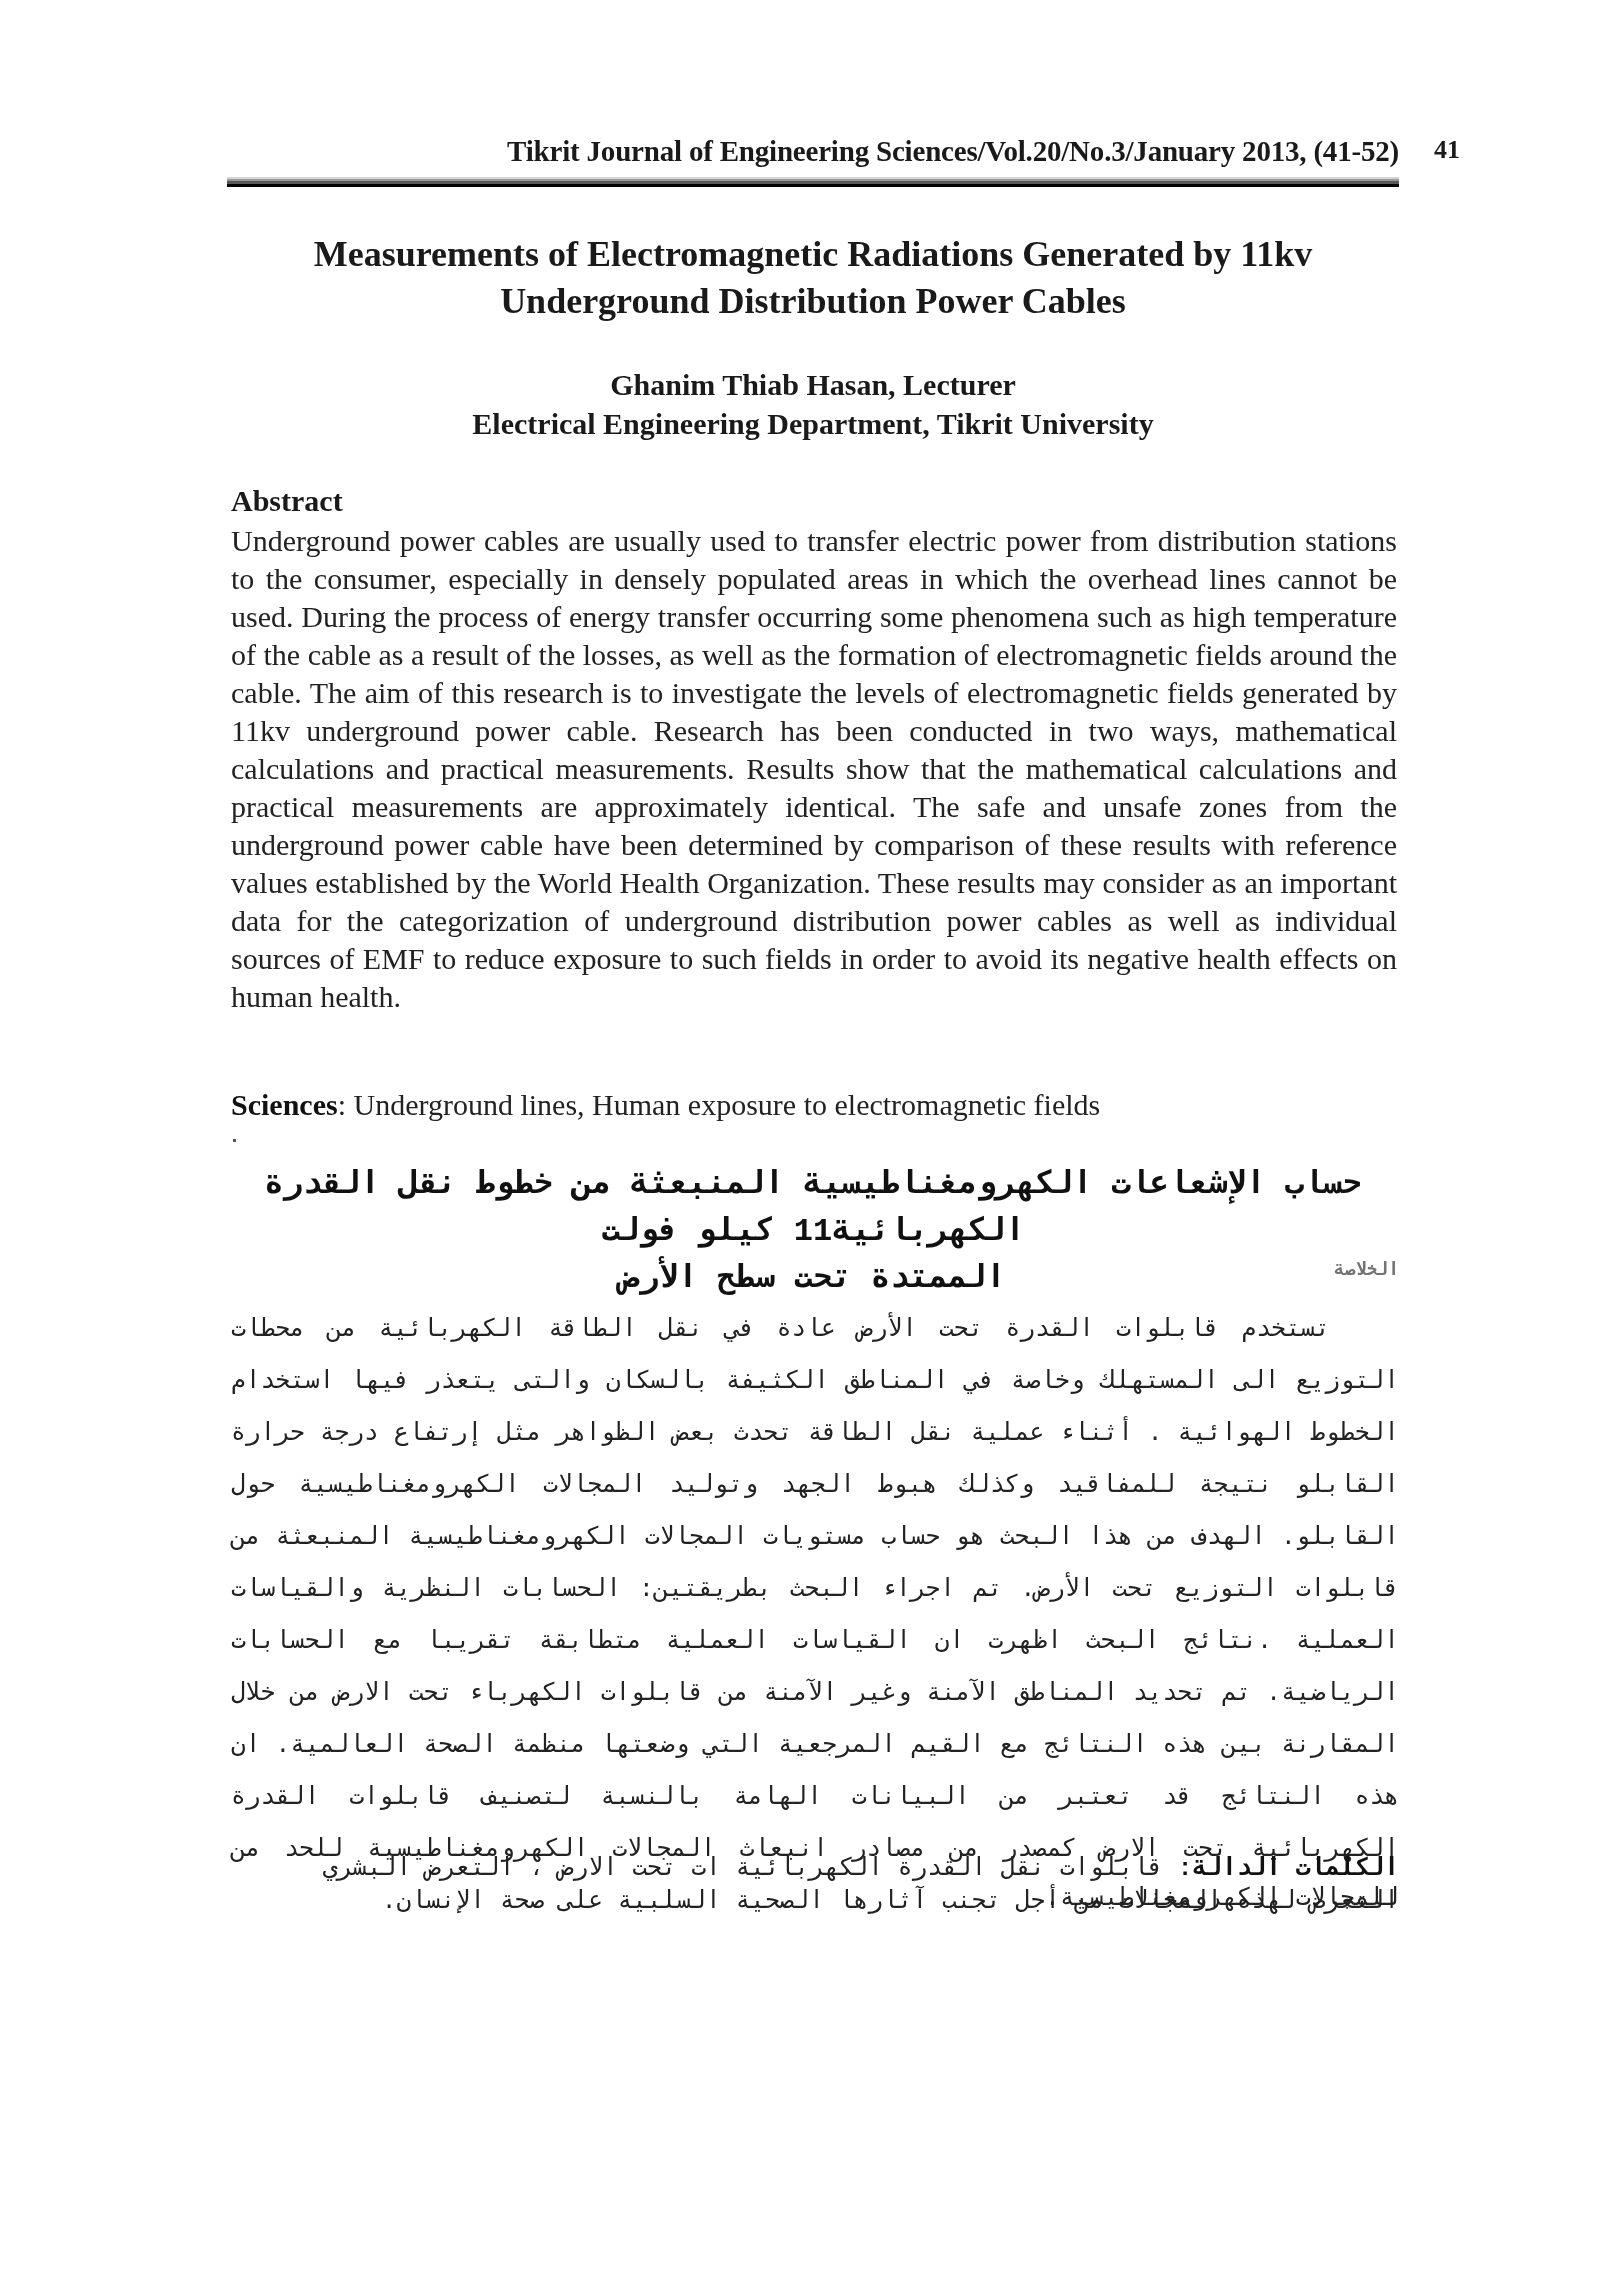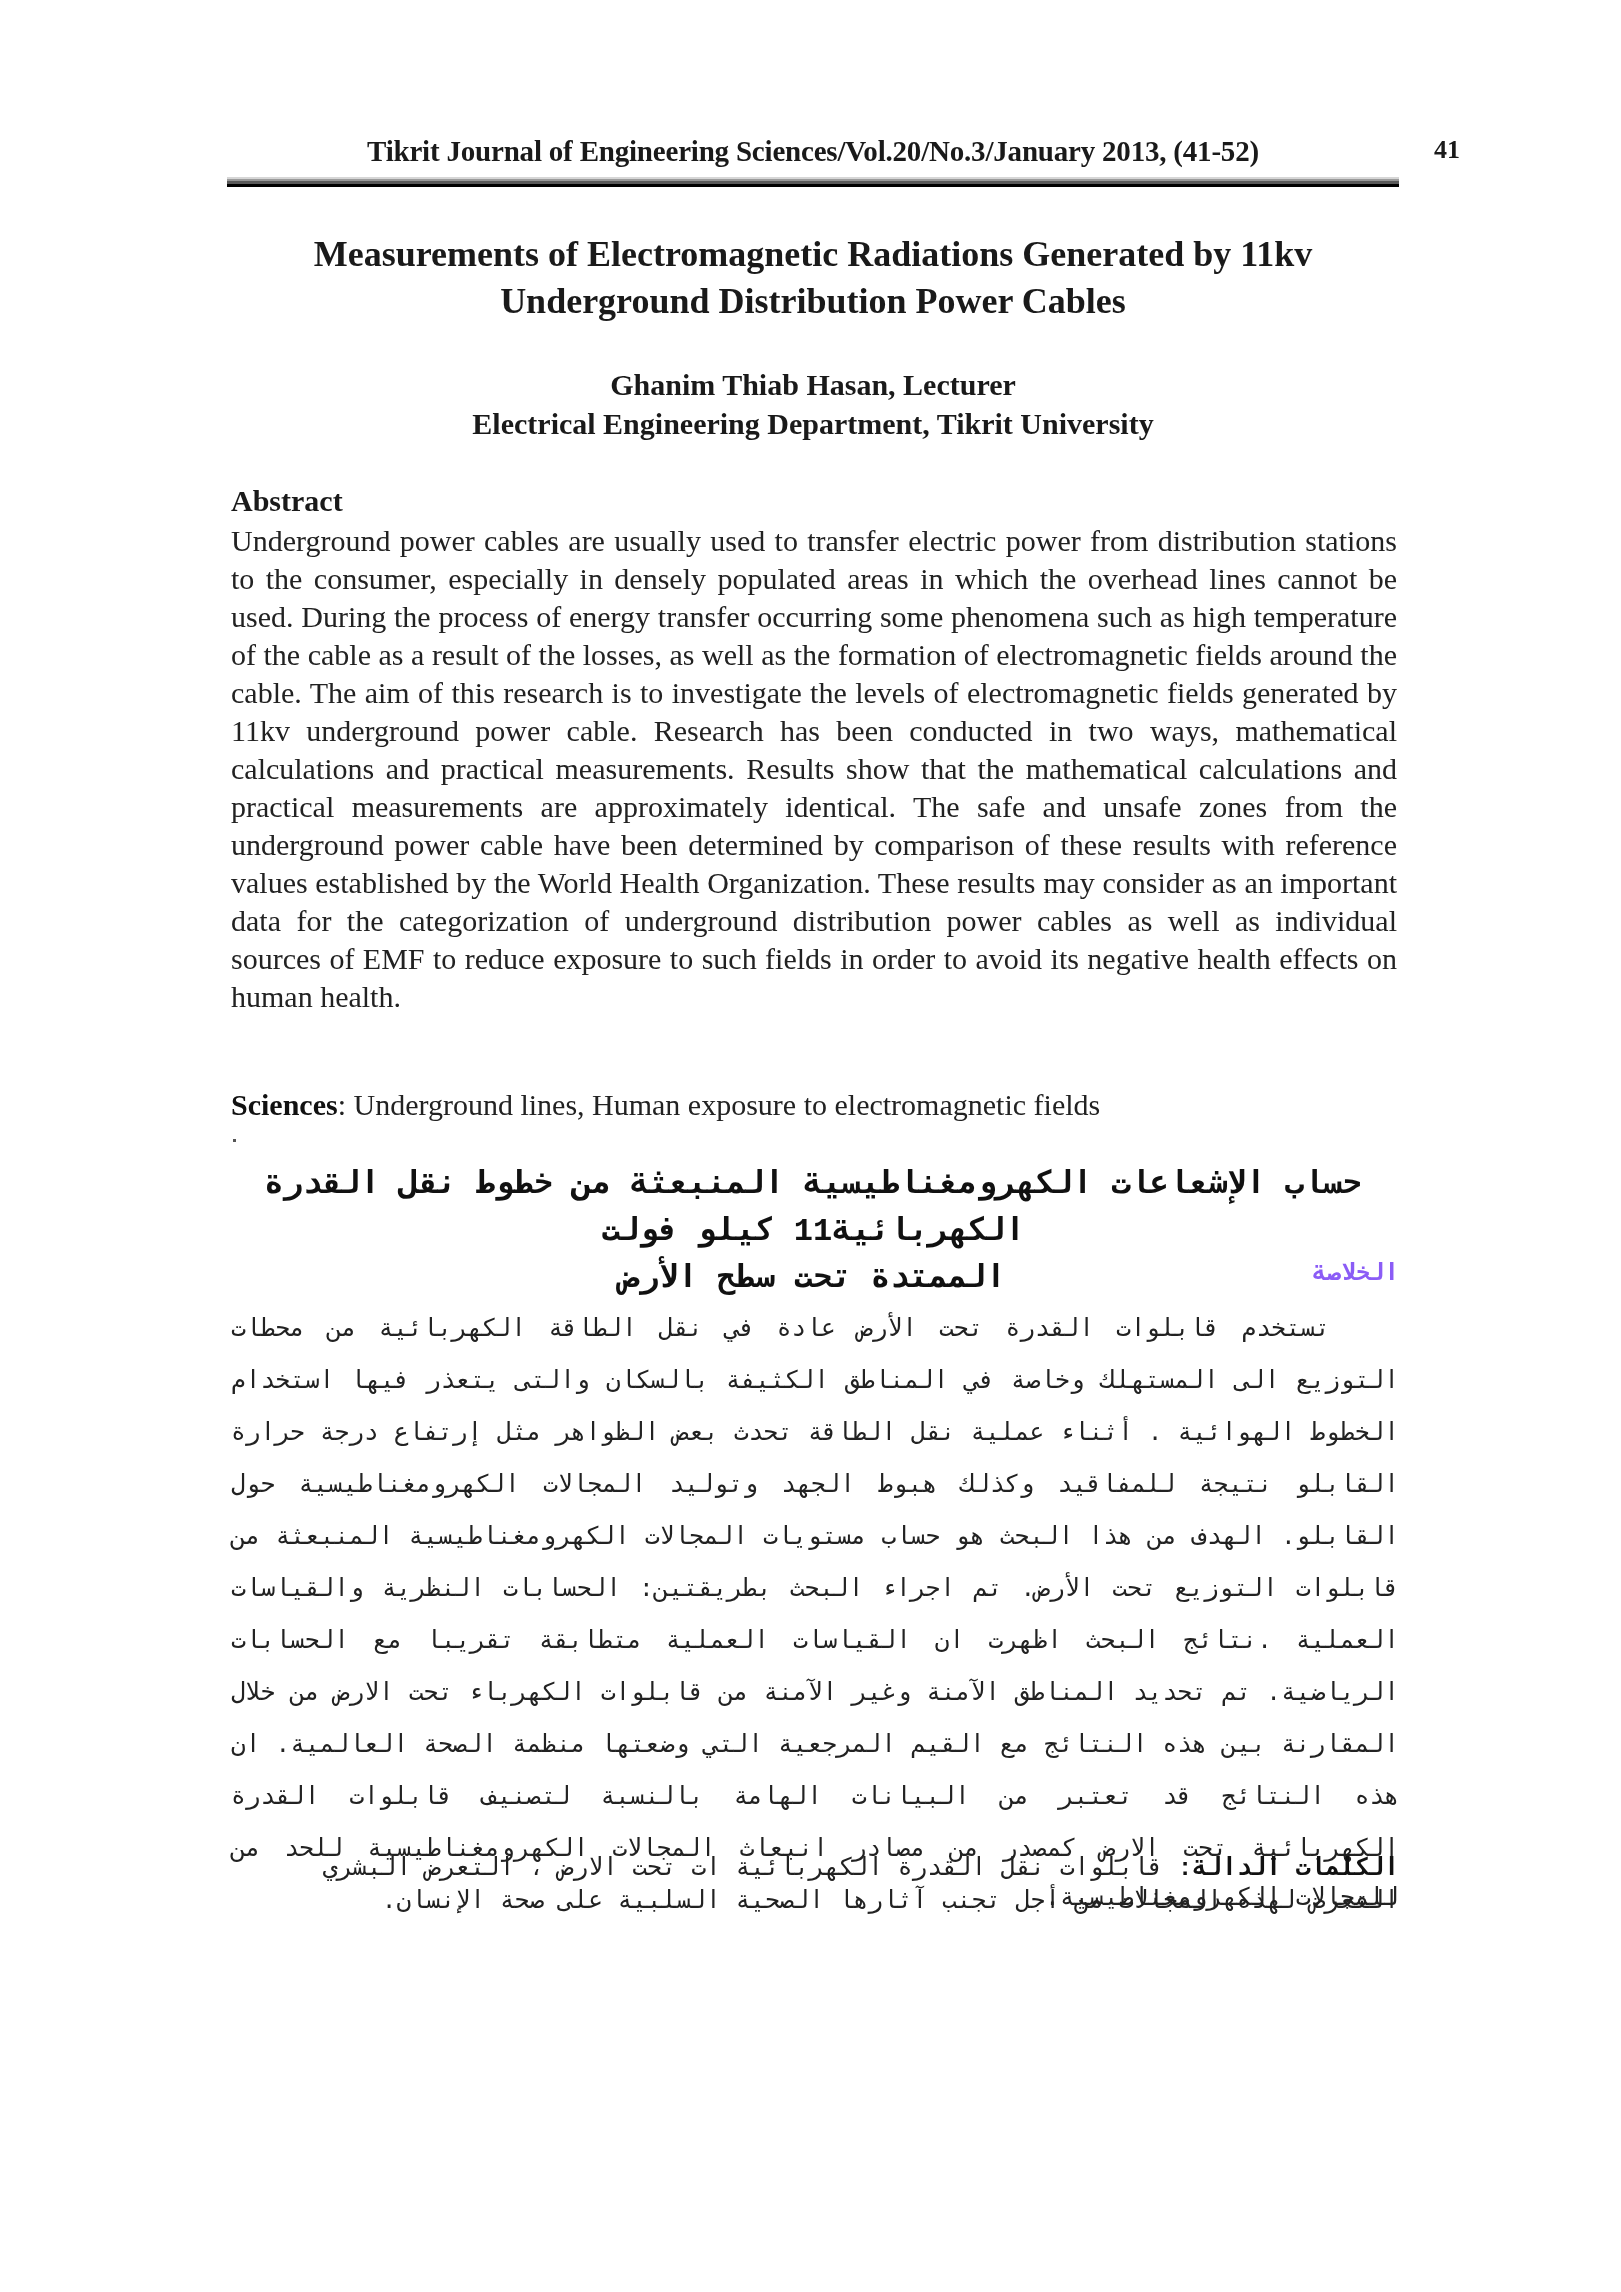--- a/index.html
+++ b/index.html
@@ -1,36 +1,36 @@
 <!DOCTYPE html>
 <html><head>
   <meta charset="utf-8">
   <style>
     html, body { margin: 0; padding: 0; background: #ffffff; }
     body { width: 1621px; height: 2293px; position: relative; overflow: hidden; color: #1a1a1a; }
     .serif { font-family: "Liberation Serif", "DejaVu Serif", serif; }
     .arabic { font-family: Liberation Mono, monospace; direction: rtl; }
 
-    .running-header { position: absolute; left: 227px; top: 135px; width: 1172px; text-align: center; font-size: 29px; font-weight: bold; letter-spacing: -0.2px; }
+    .running-header { position: absolute; left: 227px; top: 135px; width: 1172px; text-align: right; font-size: 29px; font-weight: bold; letter-spacing: -0.2px; }
     .page-number { position: absolute; left: 1434px; top: 135px; font-size: 26px; font-weight: bold; }
     .header-rule { position: absolute; left: 227px; top: 177px; width: 1172px; height: 9.8px;
       background: linear-gradient(to bottom, #d6d6d6 0px, #d6d6d6 2px, #9a9a9a 2px, #9a9a9a 3.9px, #5a5a5a 3.9px, #5a5a5a 6.9px, #000 6.9px, #000 9.8px); }
 
     .title { position: absolute; left: 227px; top: 231px; width: 1172px; text-align: center; font-size: 36px; font-weight: bold; line-height: 47px; }
     .author { position: absolute; left: 227px; top: 365px; width: 1172px; text-align: center; font-size: 30px; font-weight: bold; line-height: 39px; }
 
     .abstract-heading { position: absolute; left: 231px; top: 484px; font-size: 30px; font-weight: bold; }
     .abstract-body { position: absolute; left: 231px; top: 522px; width: 1166px; font-size: 30px; line-height: 38px; text-align: justify; color: #222; }
 
     .keywords { position: absolute; left: 231px; top: 1088px; font-size: 30px; color: #222; }
     .keywords b { color: #111; }
     .dot { position: absolute; left: 233px; top: 1139px; width: 2.9px; height: 2.9px; background: #555; }
 
     .ar-title { position: absolute; left: 227px; top: 1161px; width: 1172px; text-align: center; font-size: 32px; font-weight: bold; line-height: 47px; color: #111; }
-    .ar-abstract-heading { position: absolute; right: 222px; top: 1258px; font-size: 24px; font-weight: bold; color: #8b5cf6; }
+    .ar-abstract-heading { position: absolute; right: 222px; top: 1258px; font-size: 18px; font-weight: bold; color: #737373; }
     .ar-body { position: absolute; left: 231px; top: 1304px; width: 1168px; font-size: 24.5px; line-height: 52px; text-align: justify; color: #222; }
     .ar-body .indent { display: inline-block; width: 69px; }
     .ar-keywords { position: absolute; left: 231px; top: 1852px; width: 1168px; font-size: 24.5px; color: #222; text-align: right; }
     .ar-keywords b { color: #111; }
   </style>
 </head>
 <body>
 
 <div class="running-header serif">Tikrit Journal of Engineering Sciences/Vol.20/No.3/January 2013, (41-52)</div>
 <div class="page-number serif">41</div>

